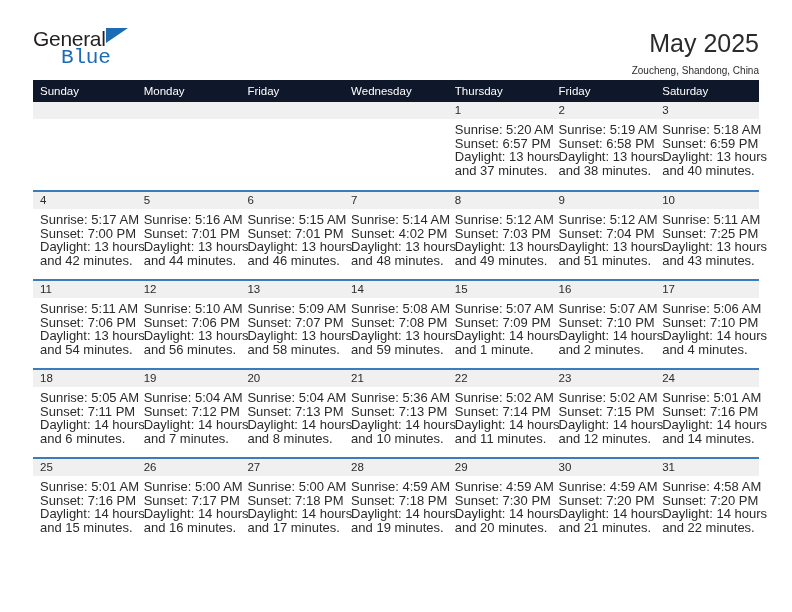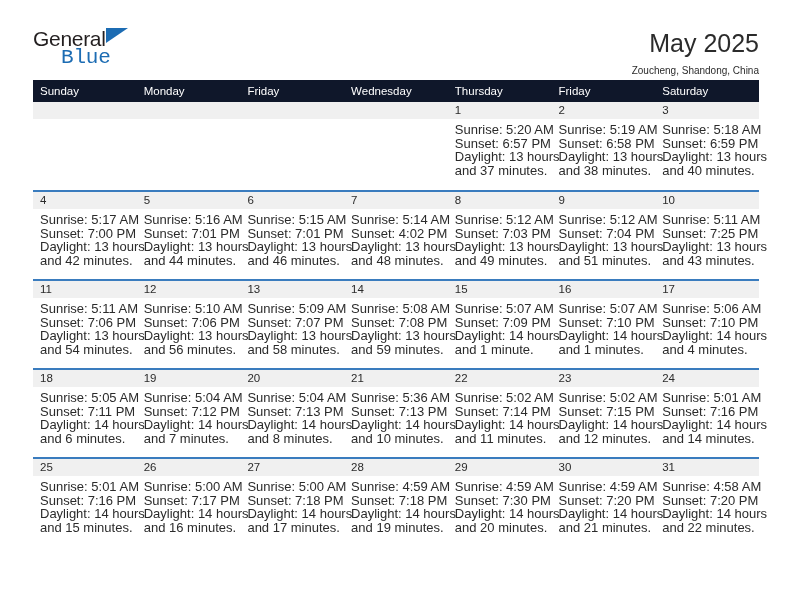--- a/index.html
+++ b/index.html
@@ -314,21 +314,21 @@
               <div>Daylight: 14 hours</div>
               <div>and 1 minute.</div>
             </div>
           </td>
           <td>
             <div class="daynum-band">16</div>
             <div class="cell-body">
               <div>Sunrise: 5:07 AM</div>
               <div>Sunset: 7:10 PM</div>
               <div>Daylight: 14 hours</div>
-              <div>and 1 minutes.</div>
+              <div>and 2 minutes.</div>
             </div>
           </td>
           <td>
             <div class="daynum-band">17</div>
             <div class="cell-body">
               <div>Sunrise: 5:06 AM</div>
               <div>Sunset: 7:10 PM</div>
               <div>Daylight: 14 hours</div>
               <div>and 4 minutes.</div>
             </div>

